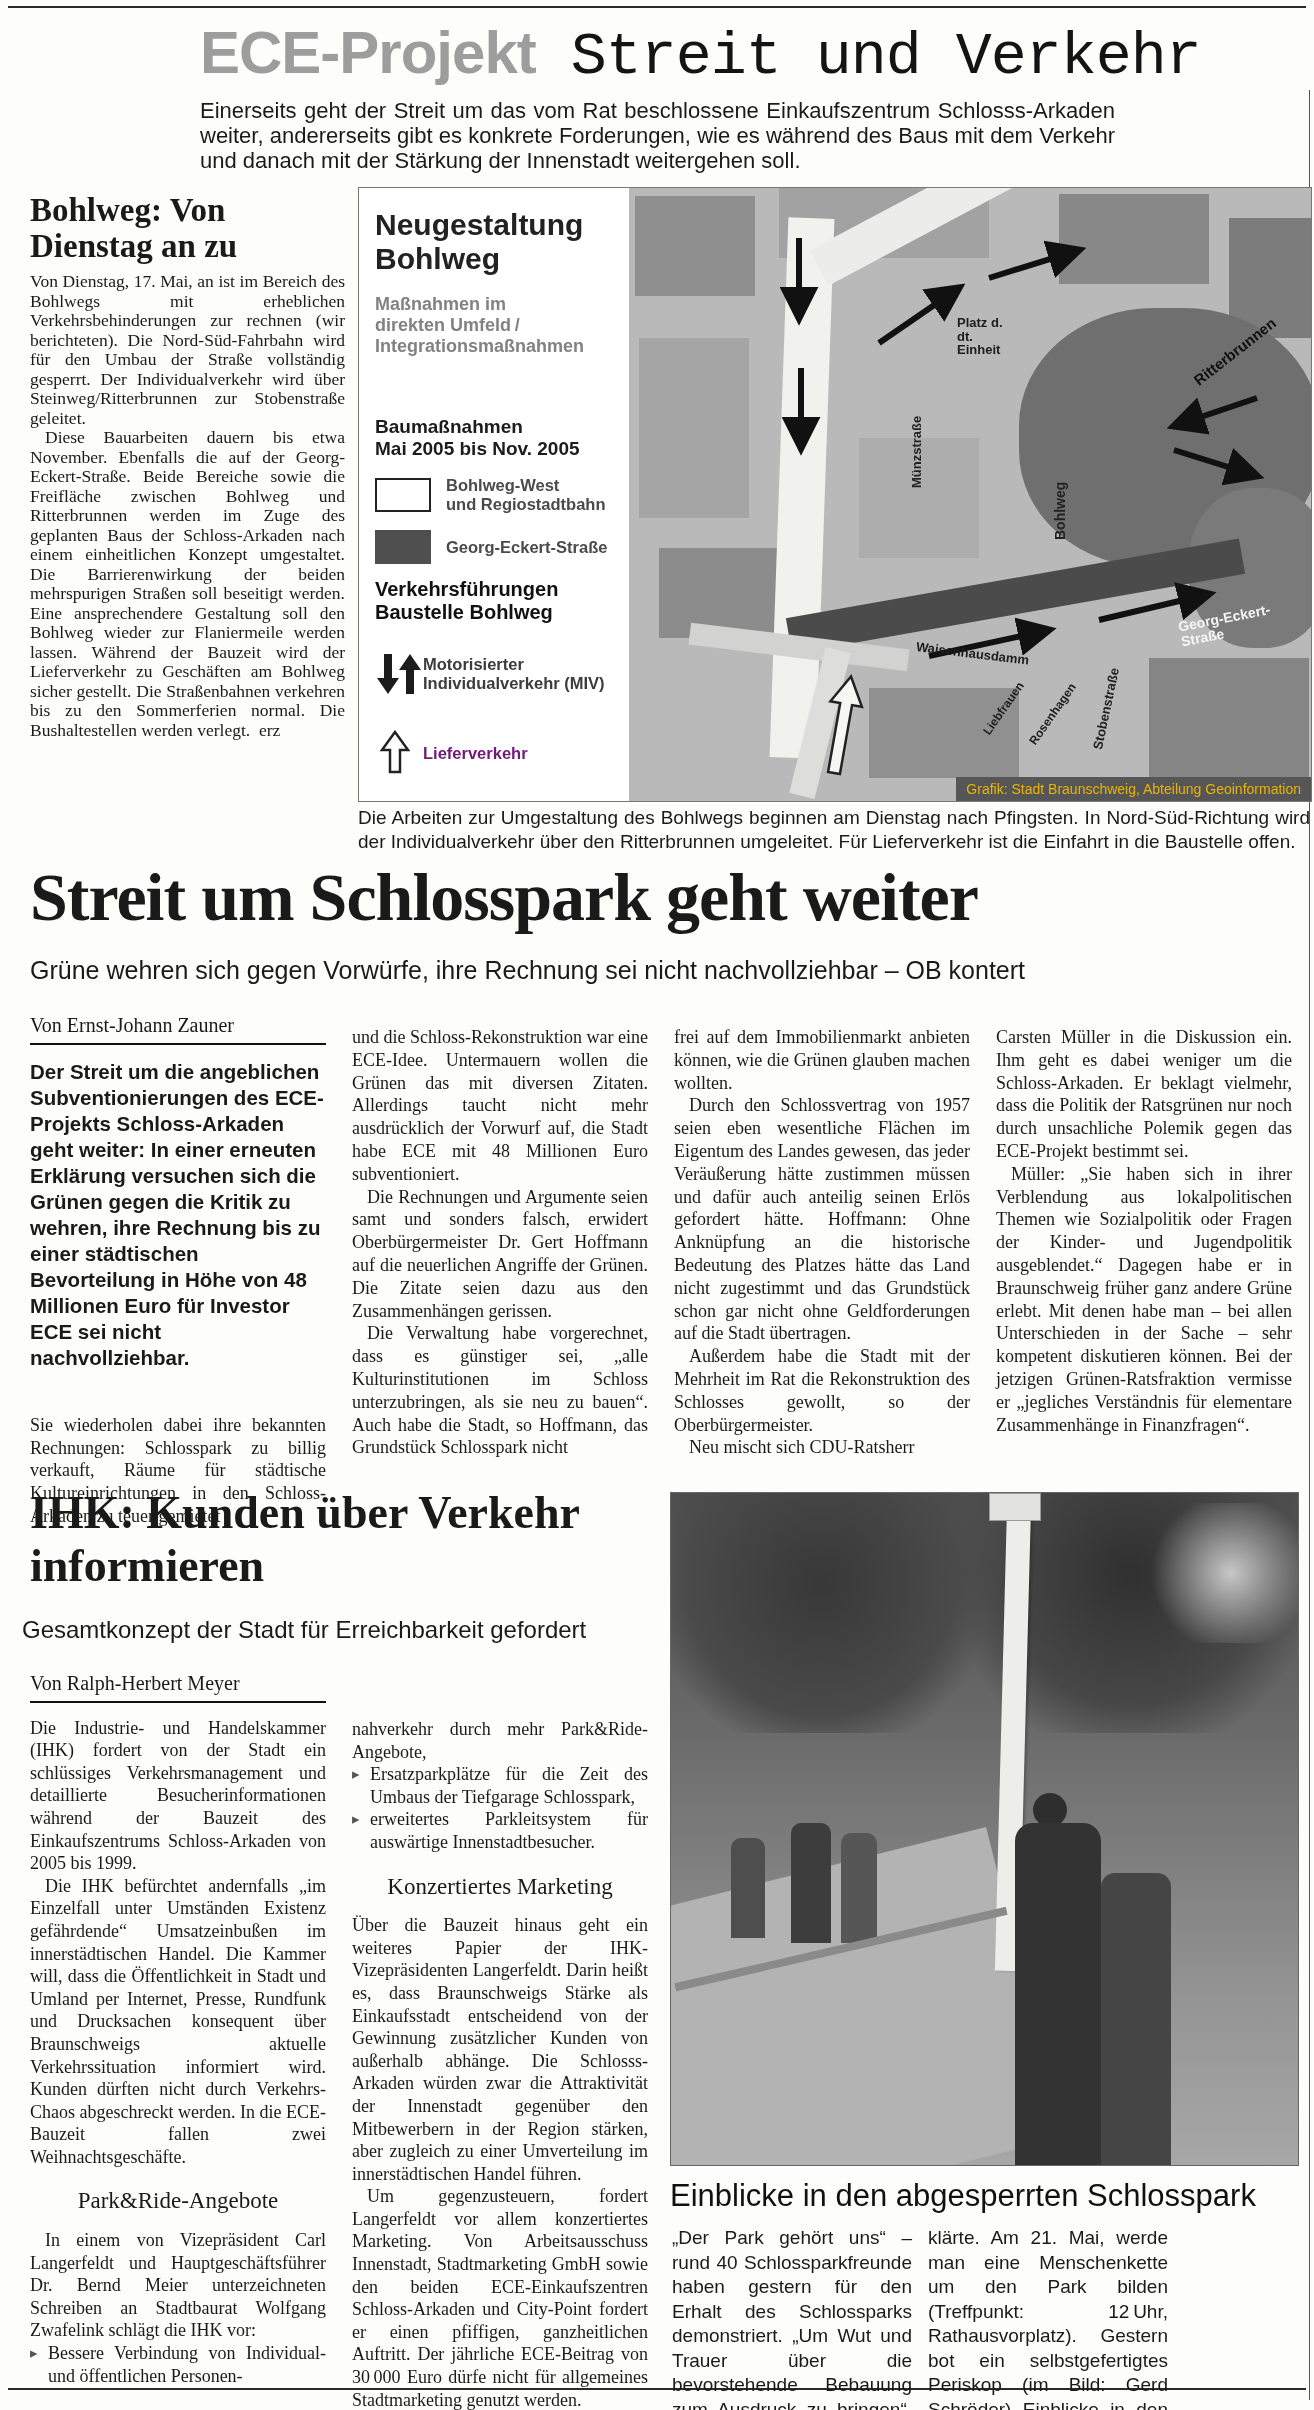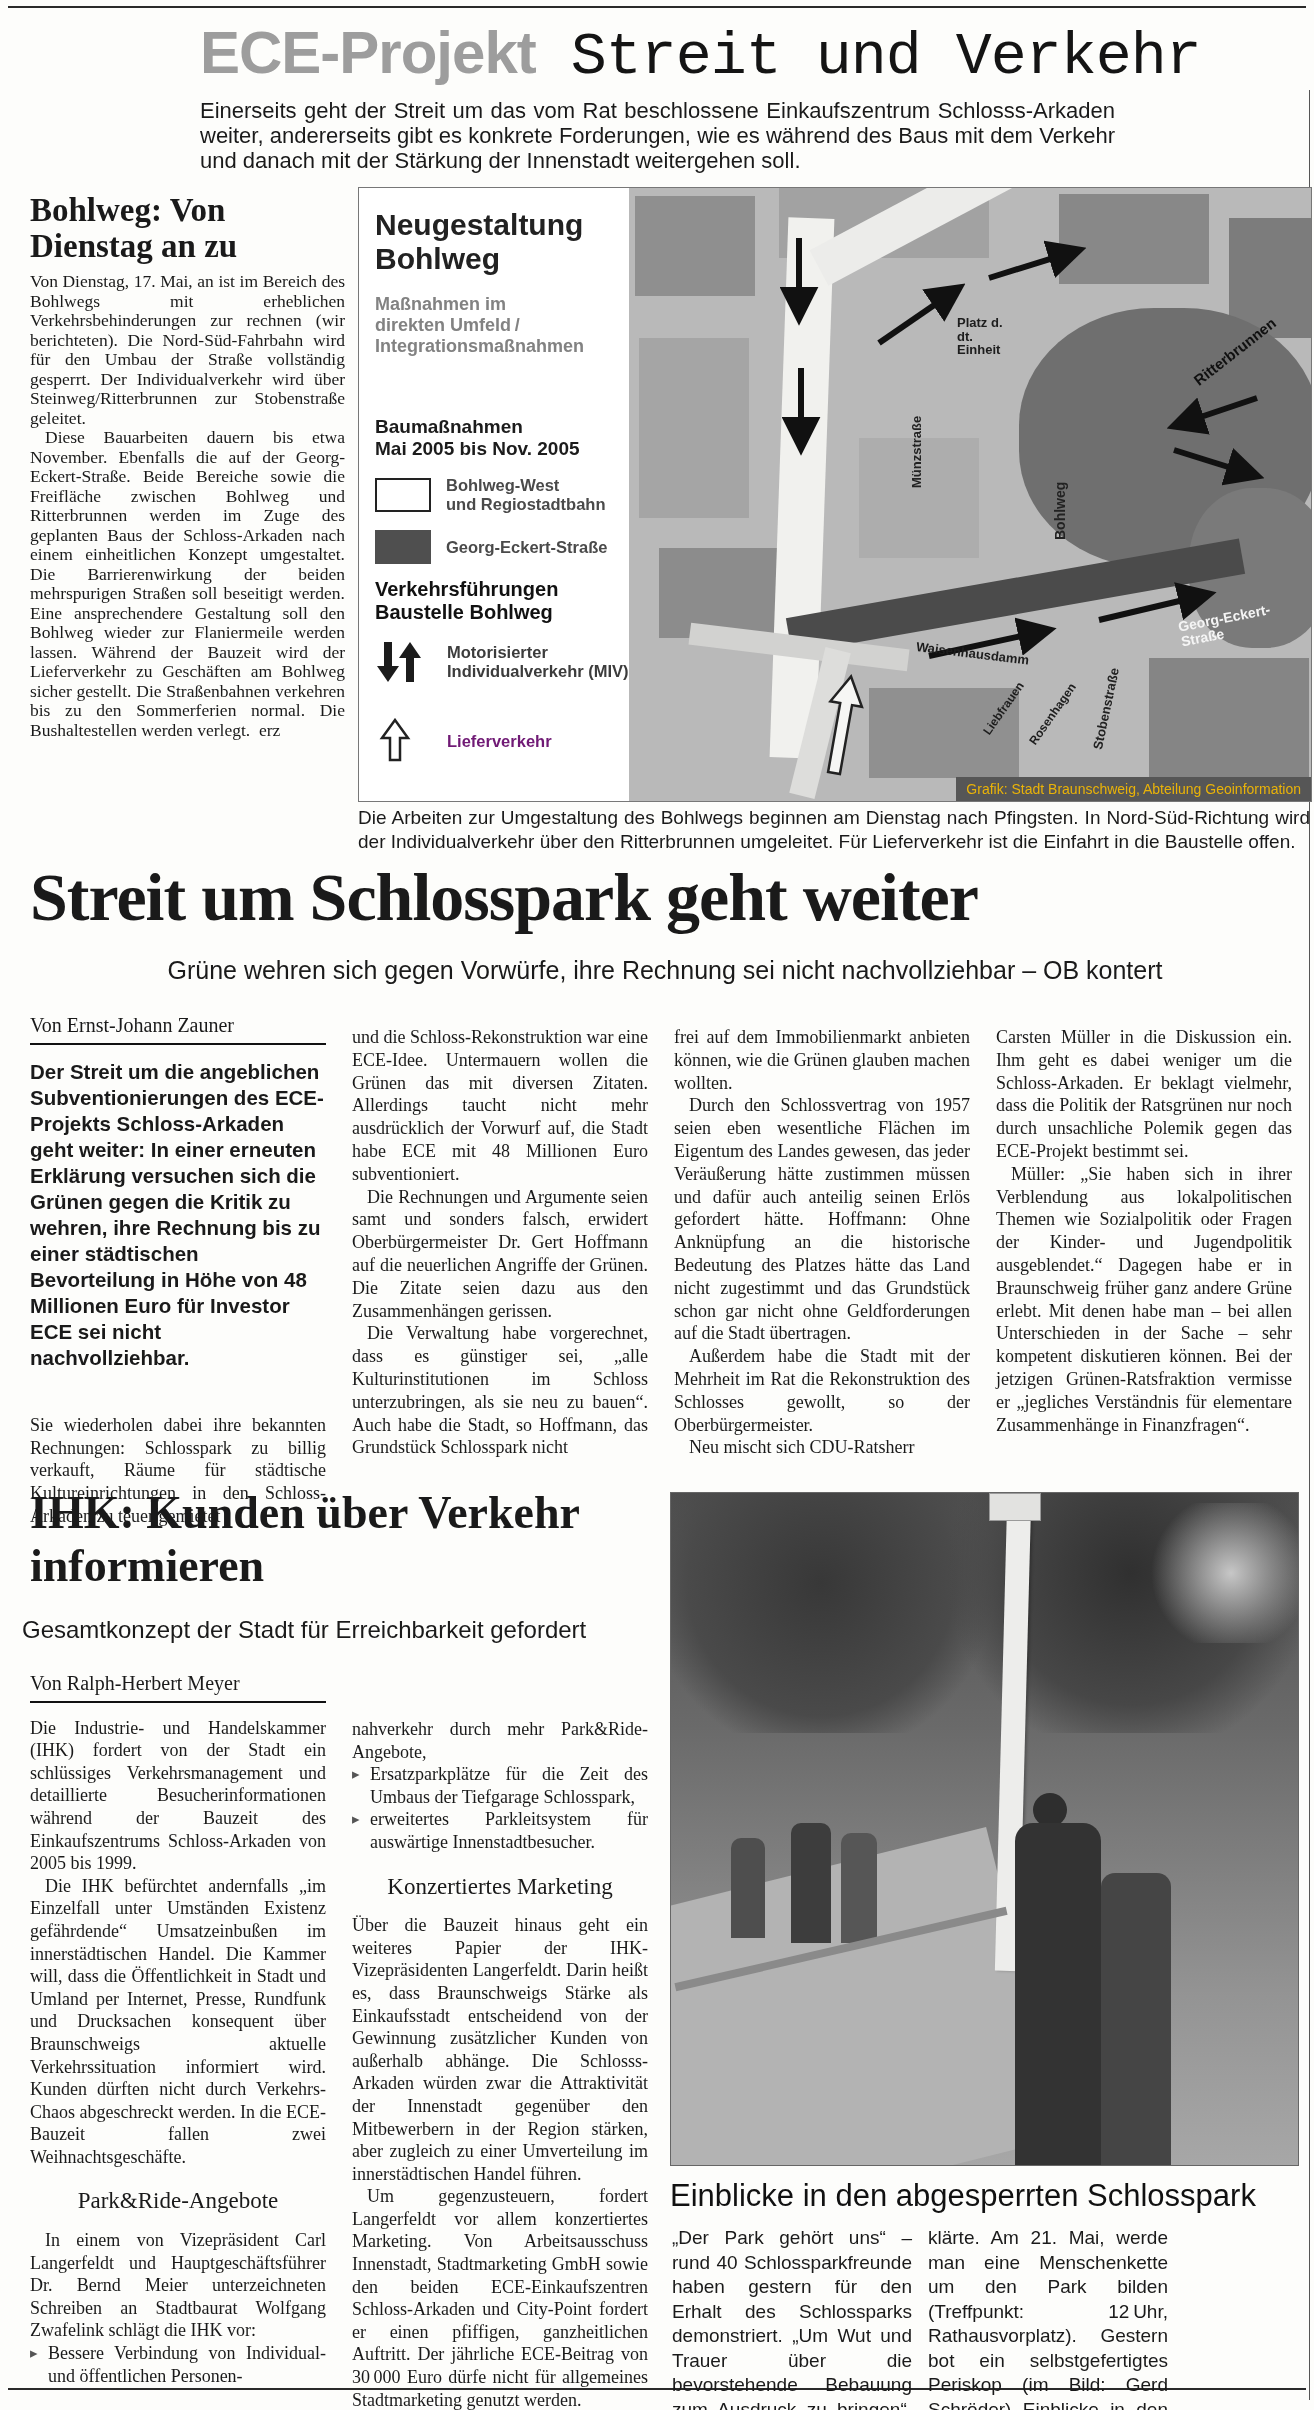--- a/index.html
+++ b/index.html
@@ -38,36 +38,36 @@
   #ml-title{top:20px;font-size:30px;line-height:34px;font-weight:700;color:#222;}
   #ml-sub{top:106px;font-size:18px;line-height:21px;font-weight:700;color:#828282;}
   #ml-constr{top:228px;font-size:19px;line-height:22px;font-weight:700;color:#1c1c1c;}
   .leg-row{position:absolute;left:16px;display:flex;align-items:center;gap:15px;}
   .swatch{width:52px;height:30px;border:2.5px solid #222;flex:0 0 auto;}
   .swatch.light{background:#fff;}
   .swatch.dark{background:#4f4f4f;border-color:#4f4f4f;}
   .leg-label{font-family:"Liberation Sans",sans-serif;font-weight:700;font-size:16.5px;line-height:19px;
              color:#4a4a4a;white-space:pre-line;}
   #ml-traffic{top:390px;font-size:20px;line-height:23px;font-weight:700;color:#111;}
-  .icon-row{position:absolute;left:16px;display:flex;align-items:center;gap:24px;}
+  .icon-row{position:absolute;left:16px;display:flex;align-items:center;gap:0;margin-top:12px;}
 
   #map-aerial{position:absolute;left:270px;top:0;width:682px;height:613px;background:#b9b9b9;overflow:hidden;}
   .blk{position:absolute;background:#999;}
   .patch{position:absolute;border-radius:45%;}
   .road{position:absolute;}
   .map-label{position:absolute;font-family:"Liberation Sans",sans-serif;font-weight:700;
              white-space:pre-line;transform-origin:left top;line-height:1.05;z-index:6;}
   #map-credit{position:absolute;right:0;bottom:0;background:#565656;color:#eab308;
               font-family:"Liberation Sans",sans-serif;font-size:14px;padding:4px 10px;z-index:7;}
   #map-caption{left:358px;top:806px;width:952px;font-family:"Liberation Sans",sans-serif;
                font-size:19px;line-height:24px;text-align:justify;}
 
   
   #sp-headline{left:30px;top:858px;width:1270px;font-size:68px;font-weight:700;letter-spacing:-1px;}
-  #sp-subhead{left:30px;top:956px;width:1270px;font-size:25px;text-align:center;}
+  #sp-subhead{left:30px;top:956px;width:1270px;font-size:25px;}
   .byline{font-size:20px;padding-bottom:6px;border-bottom:2px solid #111;margin-bottom:14px;}
   .col{position:absolute;top:1014px;width:296px;font-size:18px;line-height:22.8px;}
   #sp-col1{left:30px;}  #sp-col2{left:352px;padding-top:12px;}
   #sp-col3{left:674px;padding-top:12px;}  #sp-col4{left:996px;padding-top:12px;}
 
   
   #ihk-headline{left:30px;top:1486px;width:640px;font-size:46px;line-height:53px;font-weight:700;}
   #ihk-subhead{left:22px;top:1616px;width:640px;font-size:24px;}
   .ihk-col{position:absolute;top:1672px;width:296px;font-size:18px;line-height:22.6px;}
   #ihk-col1{left:30px;}  #ihk-col2{left:352px;padding-top:46px;}

